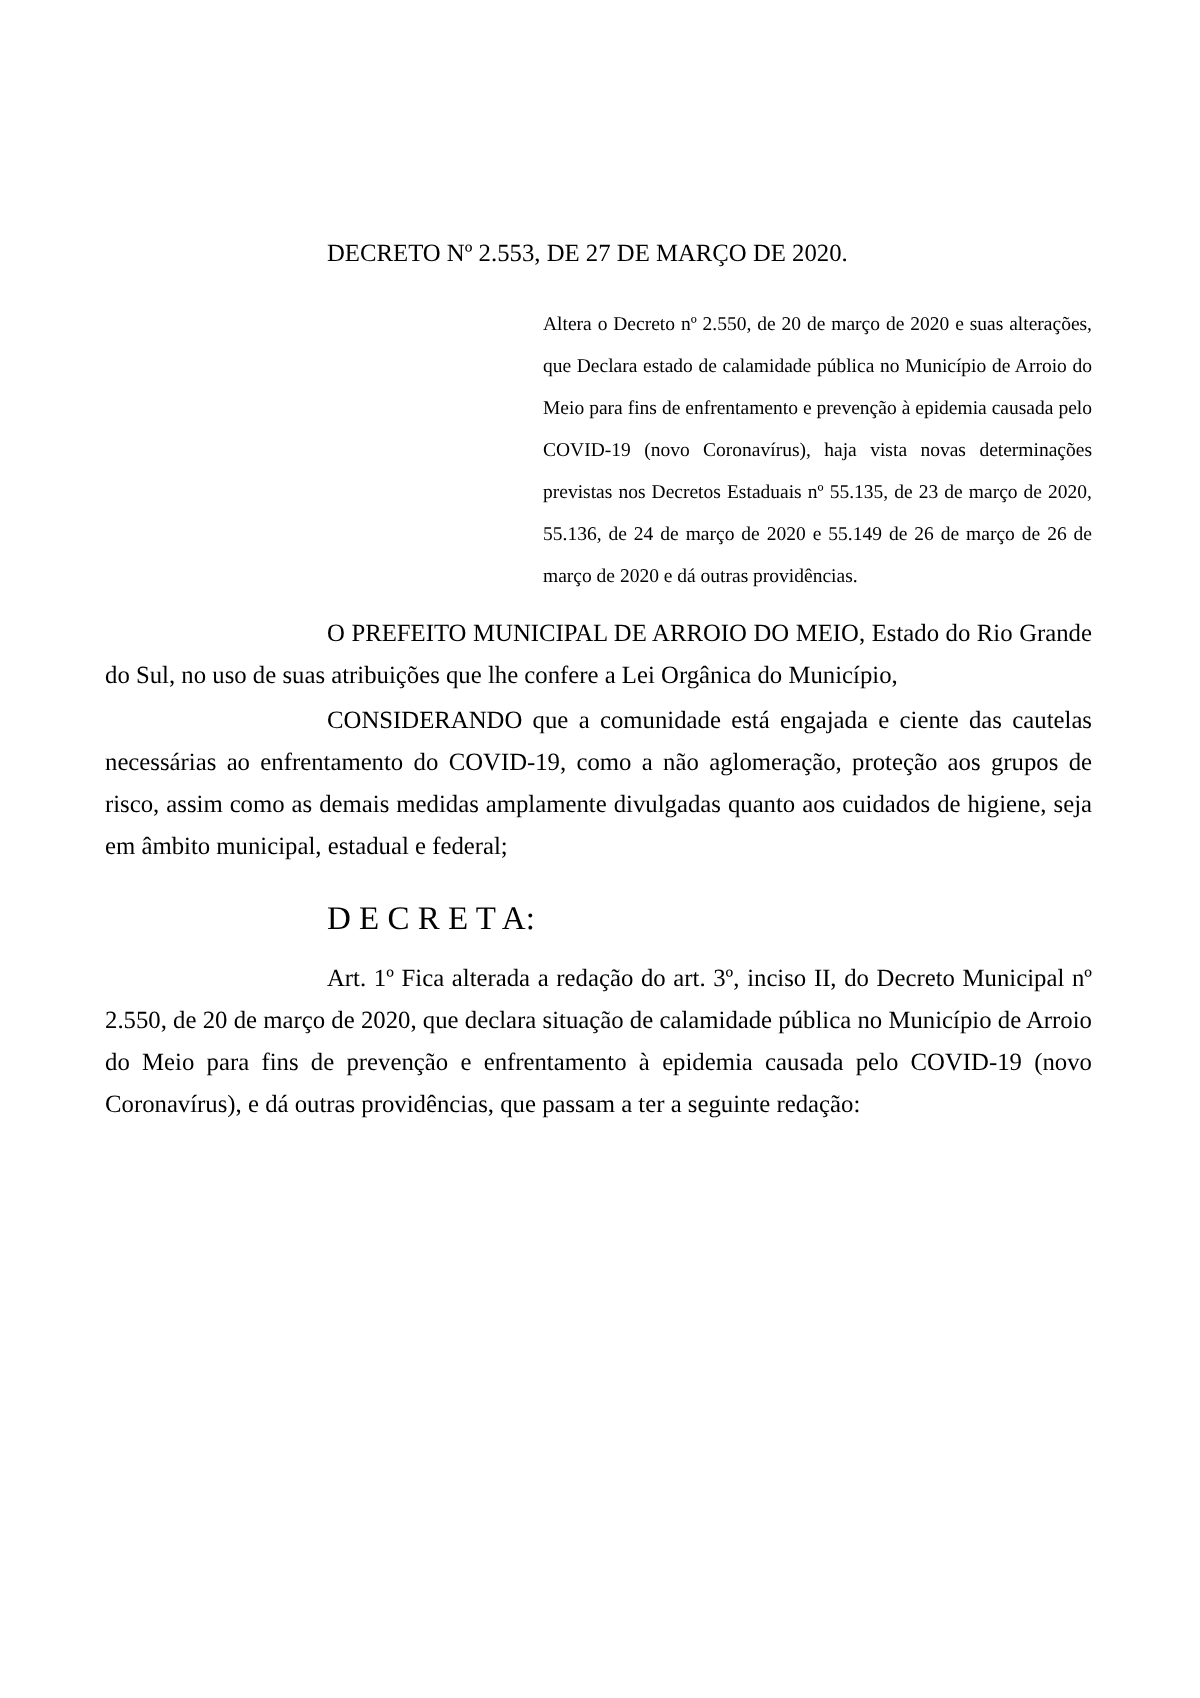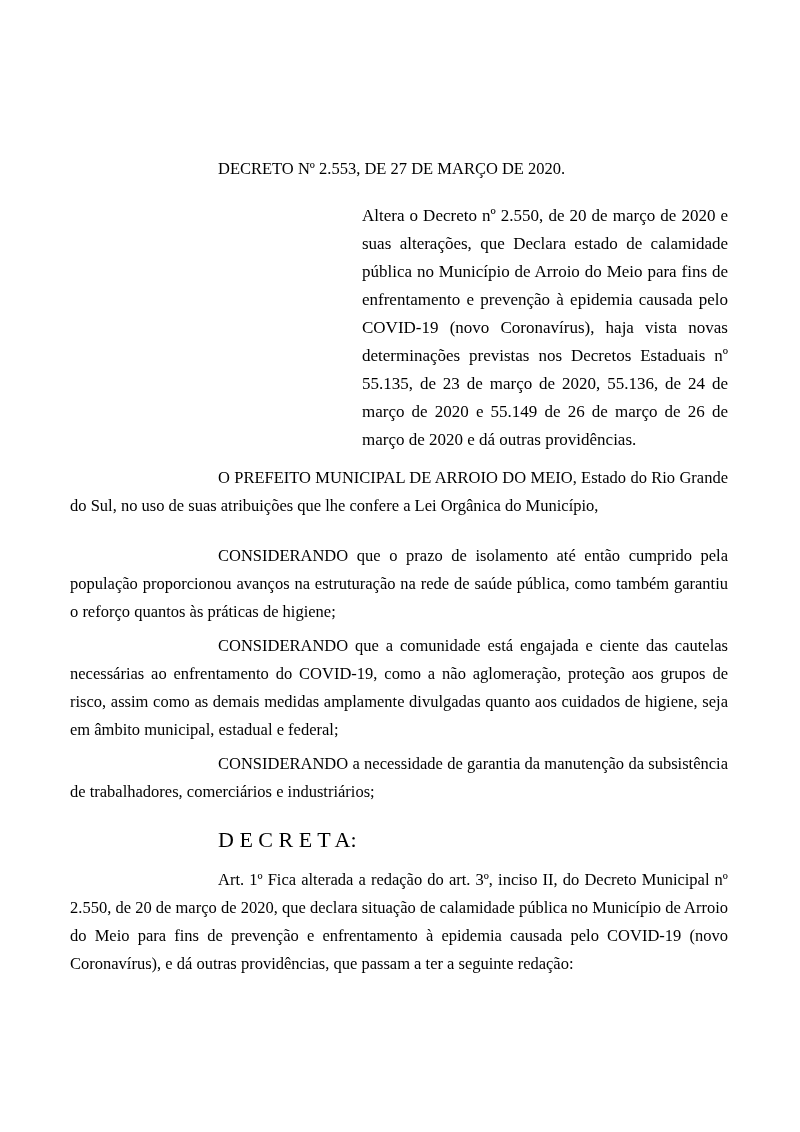--- a/index.html
+++ b/index.html
@@ -24,57 +24,55 @@
   }
   .doc-title {
     font-size: 16.5px;
     font-weight: normal;
     line-height: 28px;
     margin: 0 0 19px 0;
     text-indent: 148px;
     white-space: nowrap;
   }
   .ementa {
-    font-size: 17px;
+    font-size: 13px;
     line-height: 28px;
     text-align: justify;
     margin: 0 0 10px 292px;
   }
   .para {
     font-size: 16.5px;
     line-height: 28px;
     text-align: justify;
     text-indent: 148px;
     margin: 0 0 6px 0;
   }
   .para.first {
-    margin-bottom: 22px;
+    margin-bottom: 2px;
   }
   .decreta {
     font-size: 22px;
     line-height: 28px;
     text-indent: 148px;
     margin: 20px 0 12px 0;
   }
 </style>
 </head>
 <body>
 
 <div class="page">
 
   <h1 class="doc-title">DECRETO Nº 2.553, DE 27 DE MARÇO DE 2020.</h1>
 
   <p class="ementa">Altera o Decreto nº 2.550, de 20 de março de 2020 e suas alterações, que Declara estado de calamidade pública no Município de Arroio do Meio para fins de enfrentamento e prevenção à epidemia causada pelo COVID-19 (novo Coronavírus), haja vista novas determinações previstas nos Decretos Estaduais nº 55.135, de 23 de março de 2020, 55.136, de 24 de março de 2020 e 55.149 de 26 de março de 26 de março de 2020 e dá outras providências.</p>
 
   <p class="para first">O PREFEITO MUNICIPAL DE ARROIO DO MEIO, Estado do Rio Grande do Sul, no uso de suas atribuições que lhe confere a Lei Orgânica do Município,</p>
 
-  <p class="para">CONSIDERANDO que o prazo de isolamento até então cumprido pela população proporcionou avanços na estruturação na rede de saúde pública, como também garantiu o reforço quantos às práticas de higiene;</p>
 
   <p class="para">CONSIDERANDO que a comunidade está engajada e ciente das cautelas necessárias ao enfrentamento do COVID-19, como a não aglomeração, proteção aos grupos de risco, assim como as demais medidas amplamente divulgadas quanto aos cuidados de higiene, seja em âmbito municipal, estadual e federal;</p>
 
 
-  <p class="para">CONSIDERANDO a necessidade de garantia da manutenção da subsistência de trabalhadores, comerciários e industriários;</p>
 
   <p class="decreta">D E C R E T A:</p>
 
   <p class="para">Art. 1º Fica alterada a redação do art. 3º, inciso II, do Decreto Municipal nº 2.550, de 20 de março de 2020, que declara situação de calamidade pública no Município de Arroio do Meio para fins de prevenção e enfrentamento à epidemia causada pelo COVID-19 (novo Coronavírus), e dá outras providências, que passam a ter a seguinte redação:</p>
 
 </div>
 
 </body></html>

